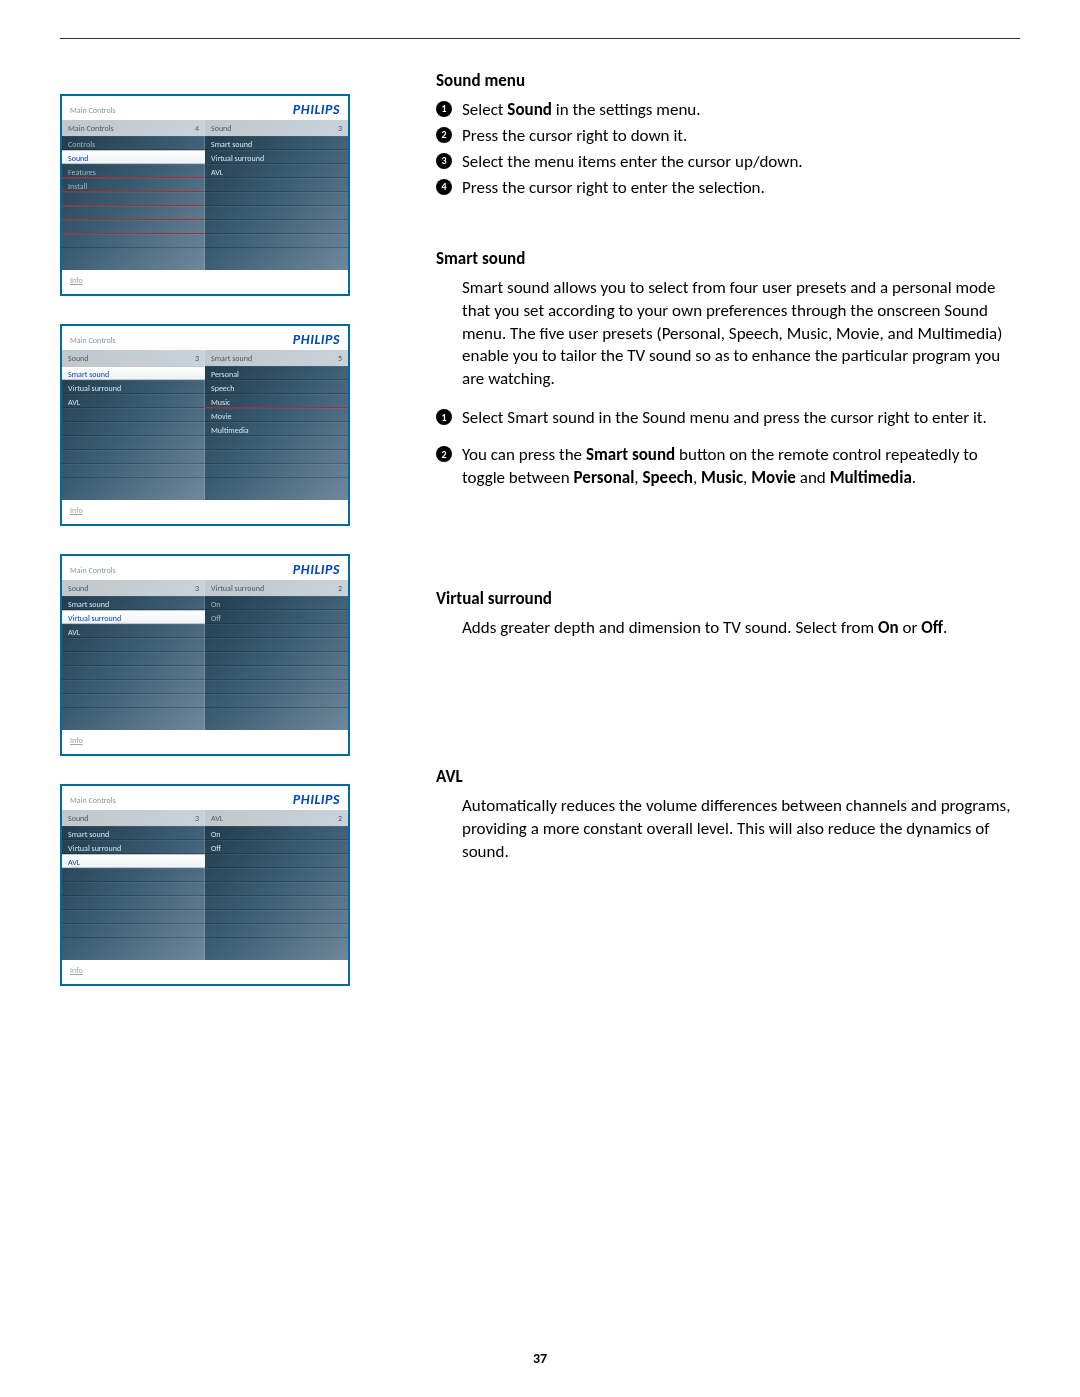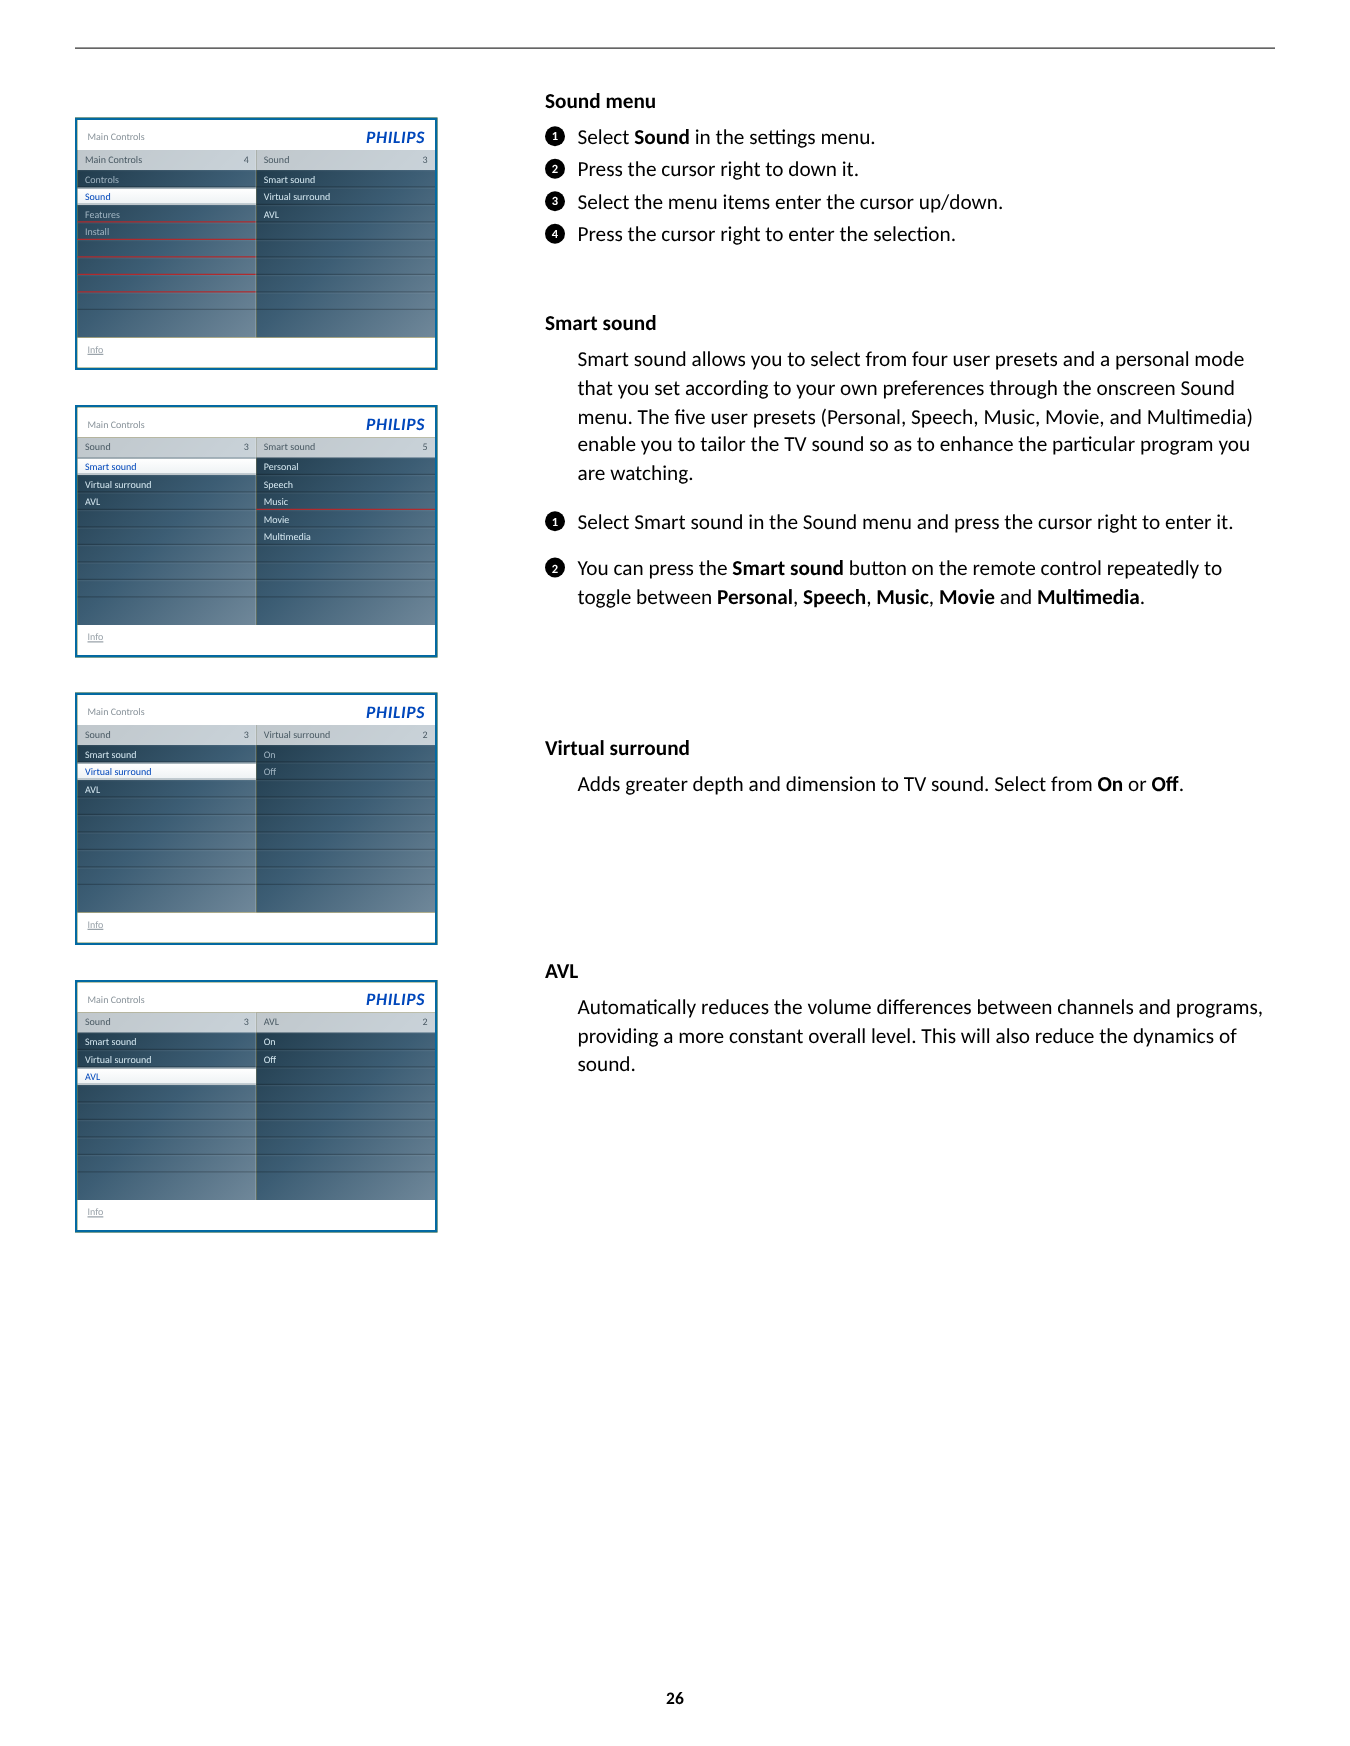--- a/index.html
+++ b/index.html
@@ -374,13 +374,13 @@
 
     <div class="block-gap-m"></div>
     <div class="block-gap-s"></div>
 
     <div class="section-title">AVL</div>
     <p class="para">Automatically reduces the volume differences between channels and programs, providing a more constant overall level.  This will also reduce the dynamics of sound.</p>
 
   </div>
 </div>
 
-<div class="page-num">26</div>
+<div class="page-num">37</div>
 
 </body></html>

